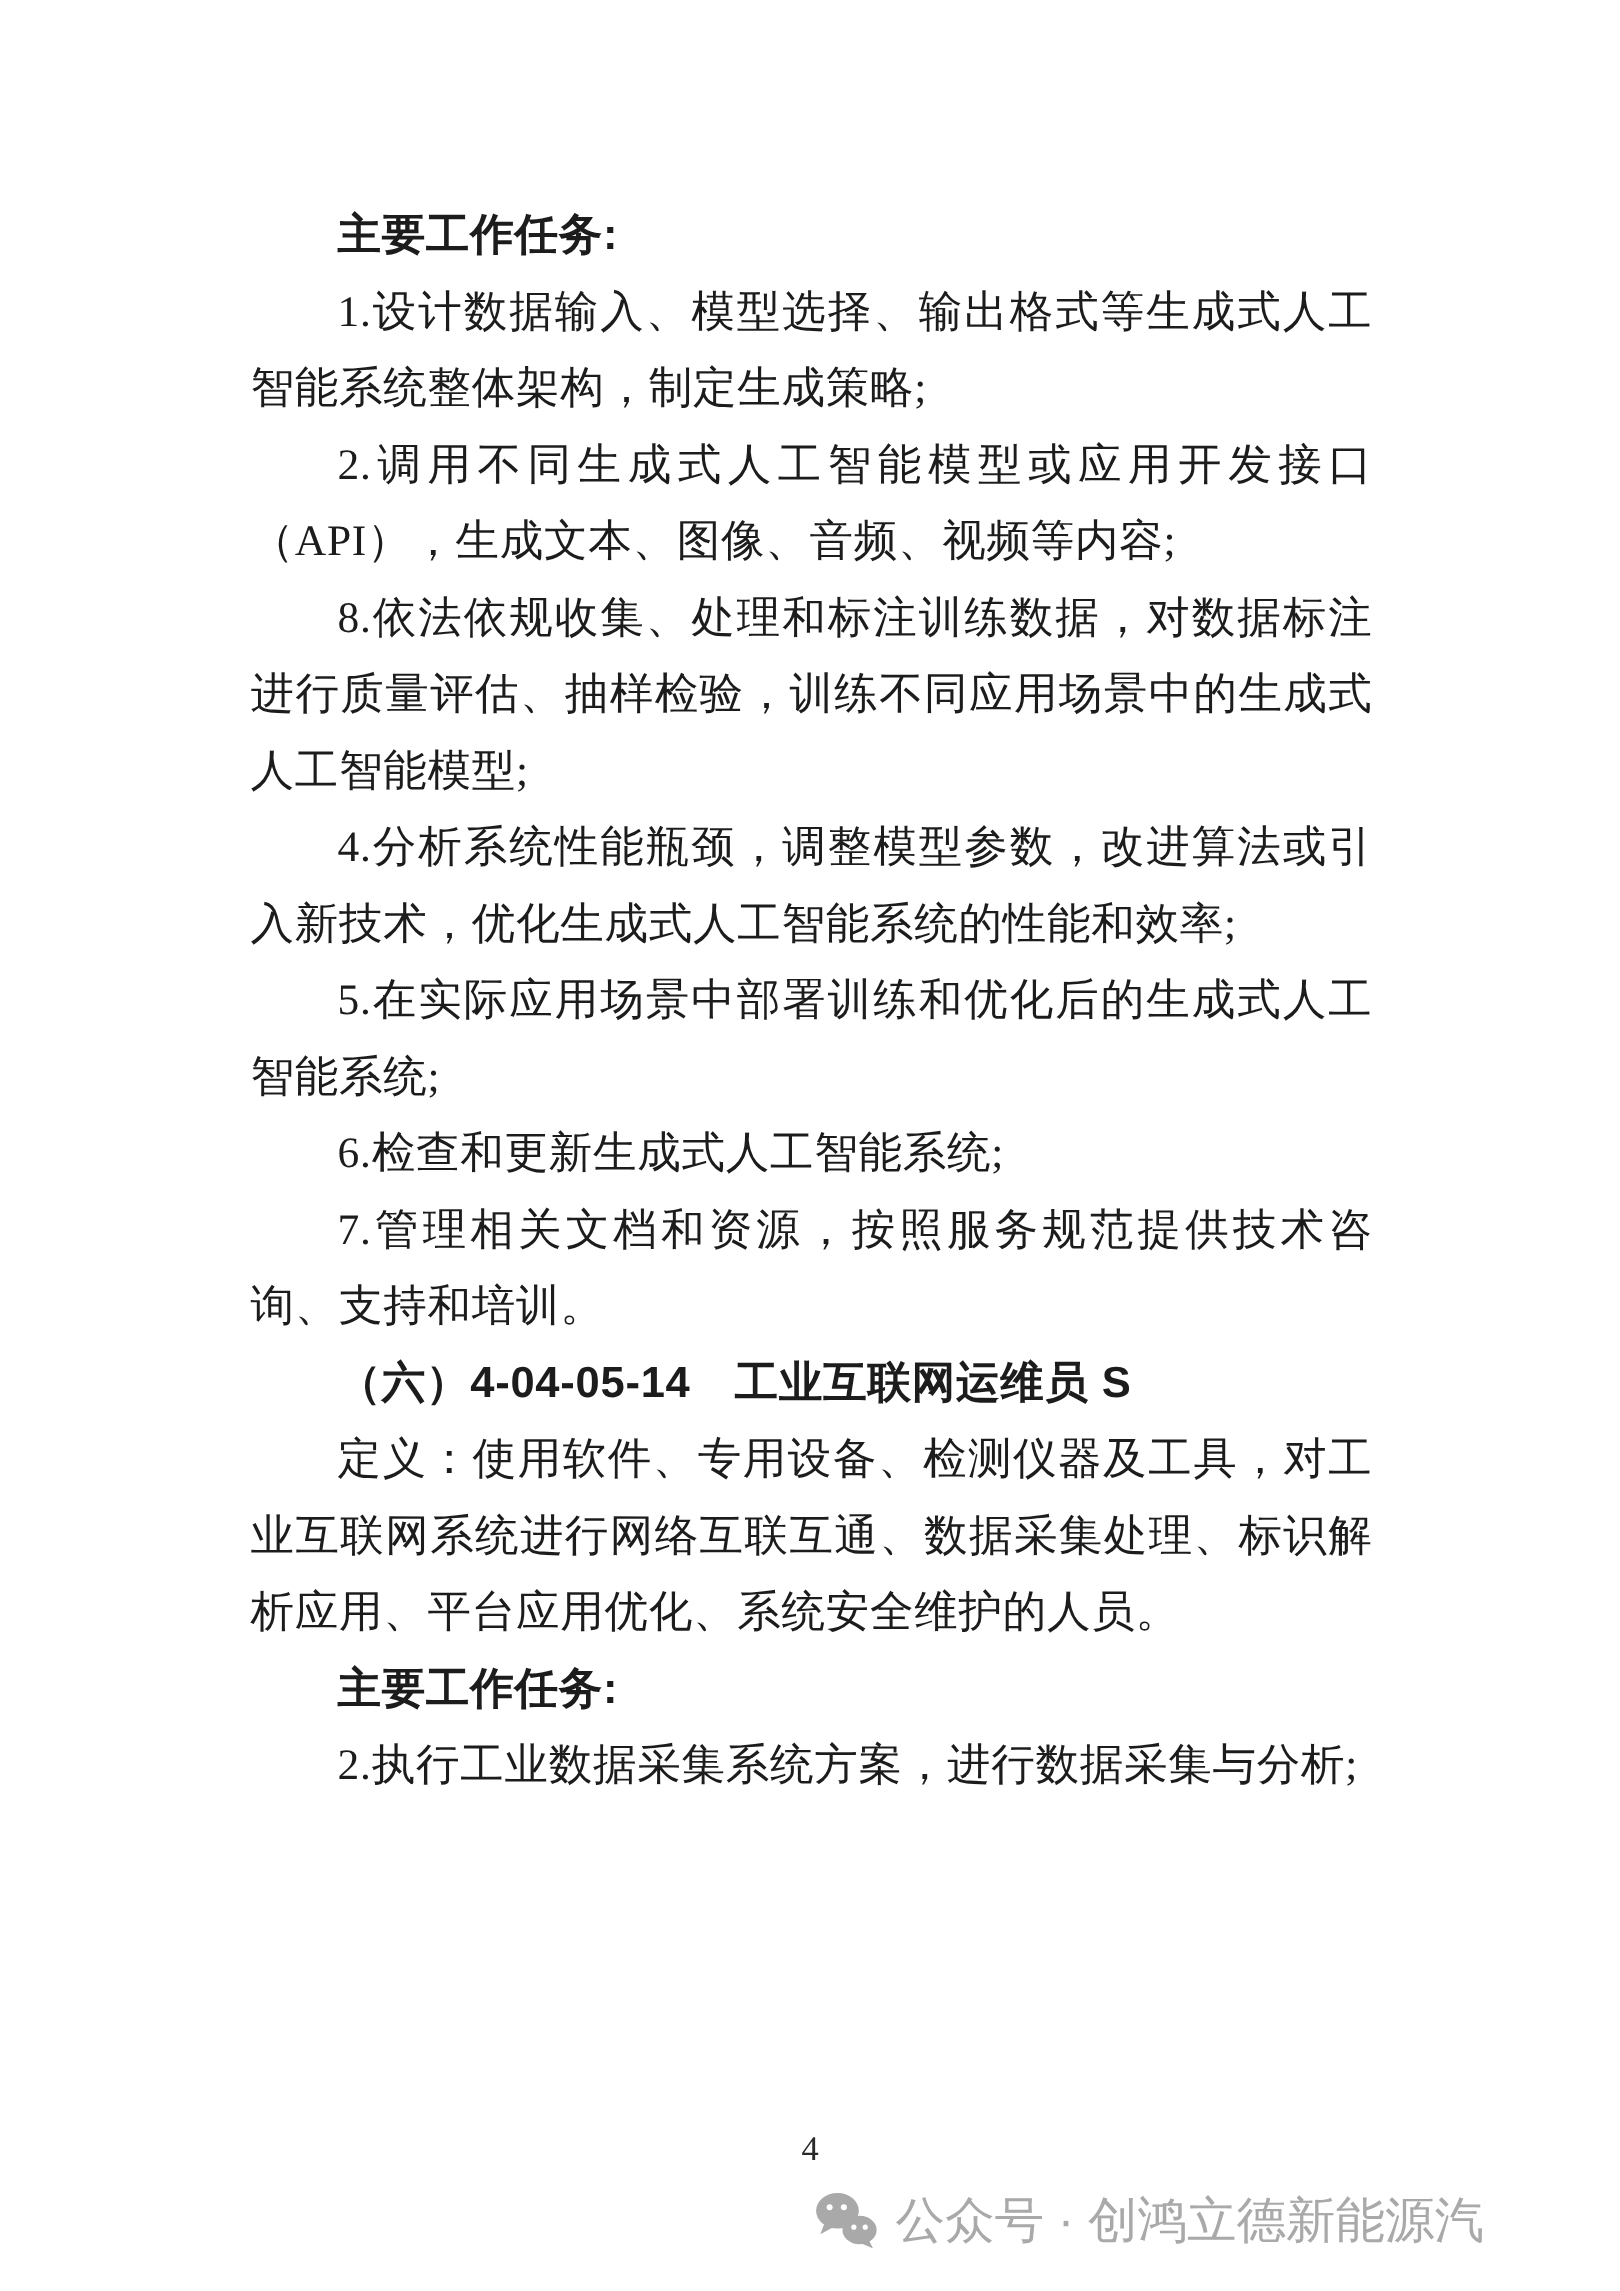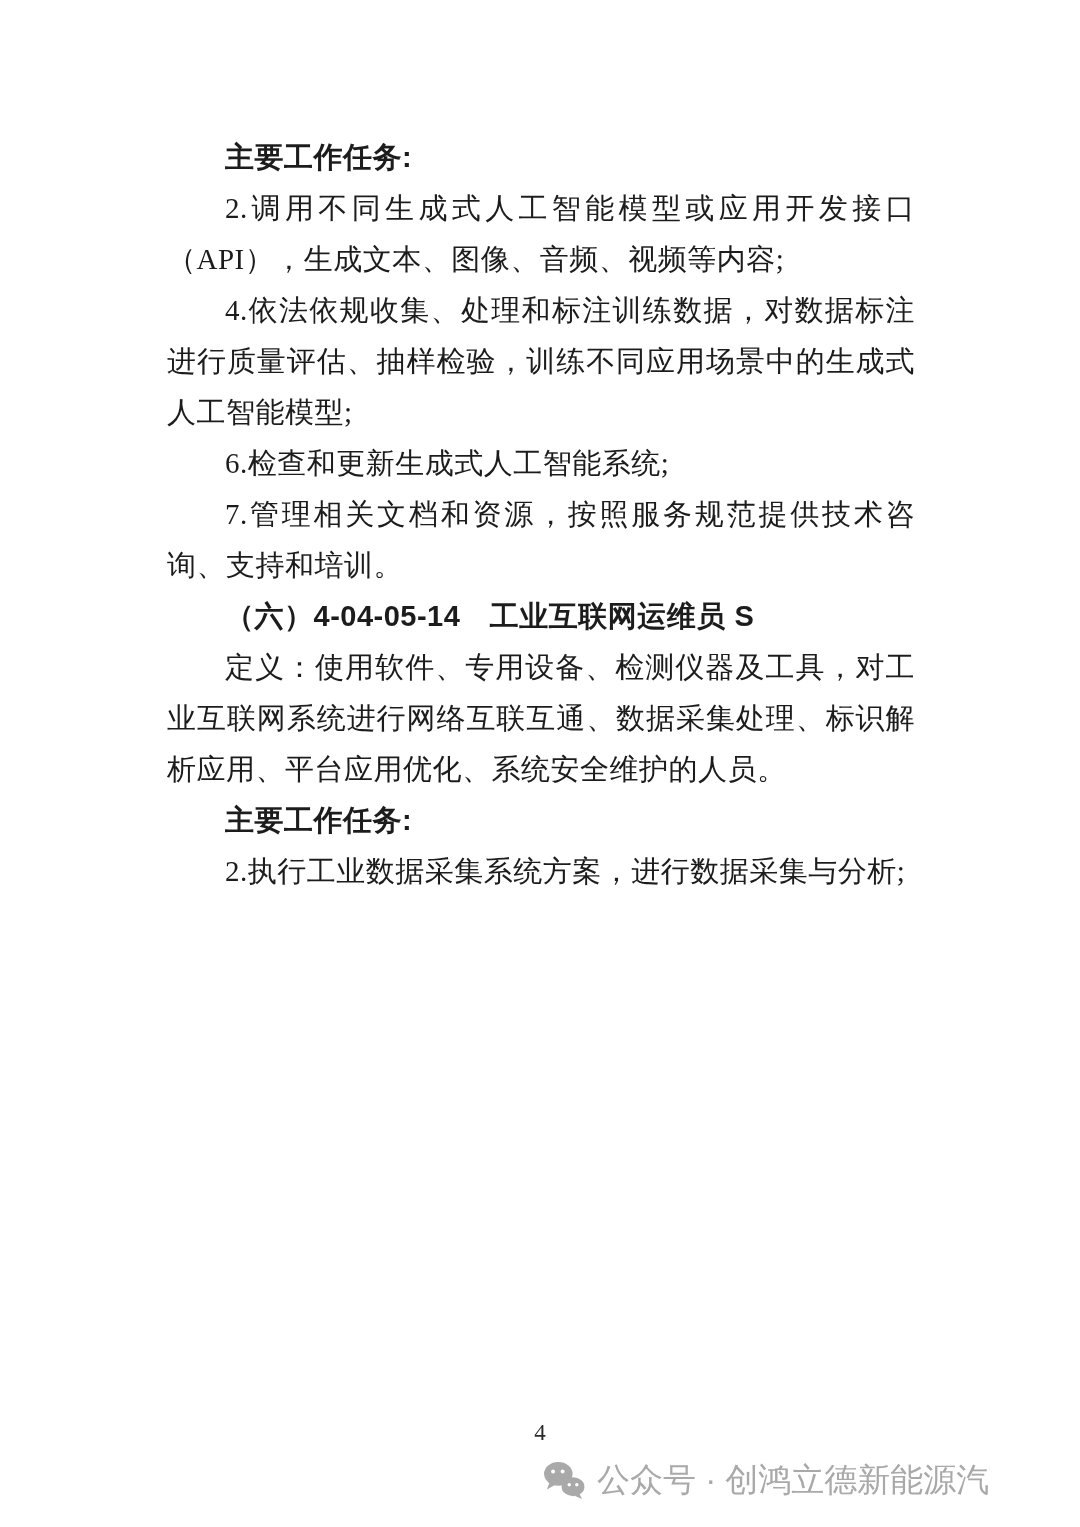--- a/index.html
+++ b/index.html
@@ -71,22 +71,25 @@
     flex: 0 0 auto;
   }
 </style>
 </head>
 <body>
 
 <div class="page">
 
   <main class="content">
     <p class="h">主要工作任务:</p>
+    <p>1.设计数据输入、模型选择、输出格式等生成式人工智能系统整体架构，制定生成策略;</p>
     <p>2.调用不同生成式人工智能模型或应用开发接口（API），生成文本、图像、音频、视频等内容;</p>
-    <p>4.依法依规收集、处理和标注训练数据，对数据标注进行质量评估、抽样检验，训练不同应用场景中的生成式人工智能模型;</p>
+    <p>8.依法依规收集、处理和标注训练数据，对数据标注进行质量评估、抽样检验，训练不同应用场景中的生成式人工智能模型;</p>
+    <p>4.分析系统性能瓶颈，调整模型参数，改进算法或引入新技术，优化生成式人工智能系统的性能和效率;</p>
+    <p>5.在实际应用场景中部署训练和优化后的生成式人工智能系统;</p>
     <p>6.检查和更新生成式人工智能系统;</p>
     <p>7.管理相关文档和资源，按照服务规范提供技术咨询、支持和培训。</p>
     <p class="h">（六）4-04-05-14　工业互联网运维员 S</p>
     <p><span class="b">定义：</span><span>使用软件、专用设备、检测仪器及工具，对工业互联网系统进行网络互联互通、数据采集处理、标识解析应用、平台应用优化、系统安全维护的人员。</span></p>
     <p class="h">主要工作任务:</p>
     <p>2.执行工业数据采集系统方案，进行数据采集与分析;</p>
   </main>
 
   <div class="pagenum">4</div>
 

